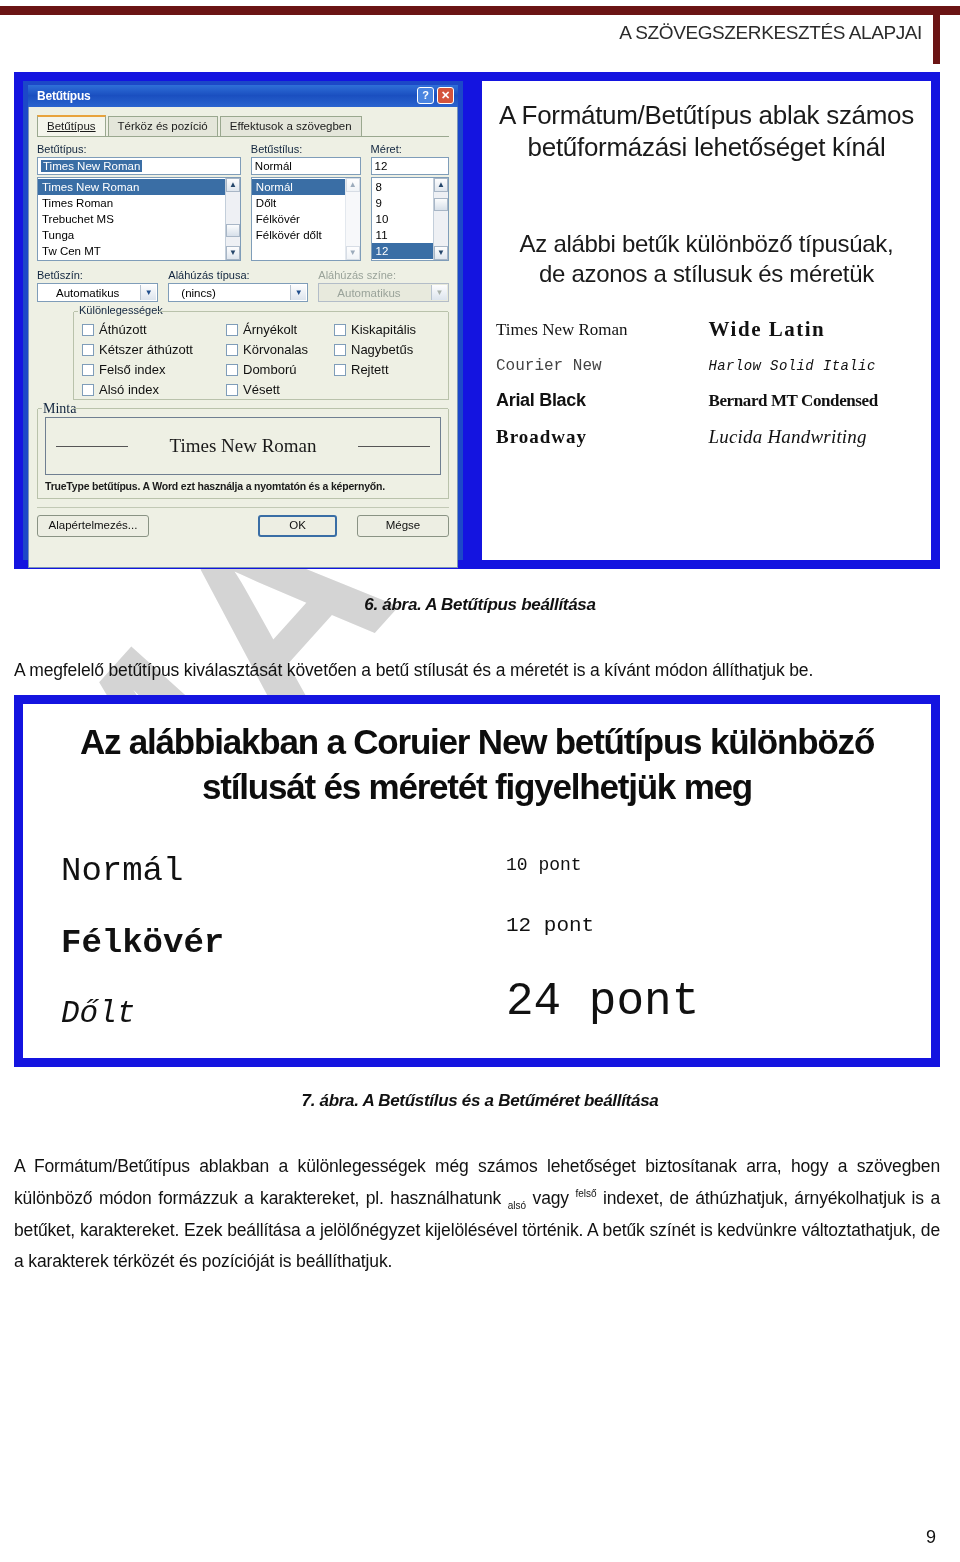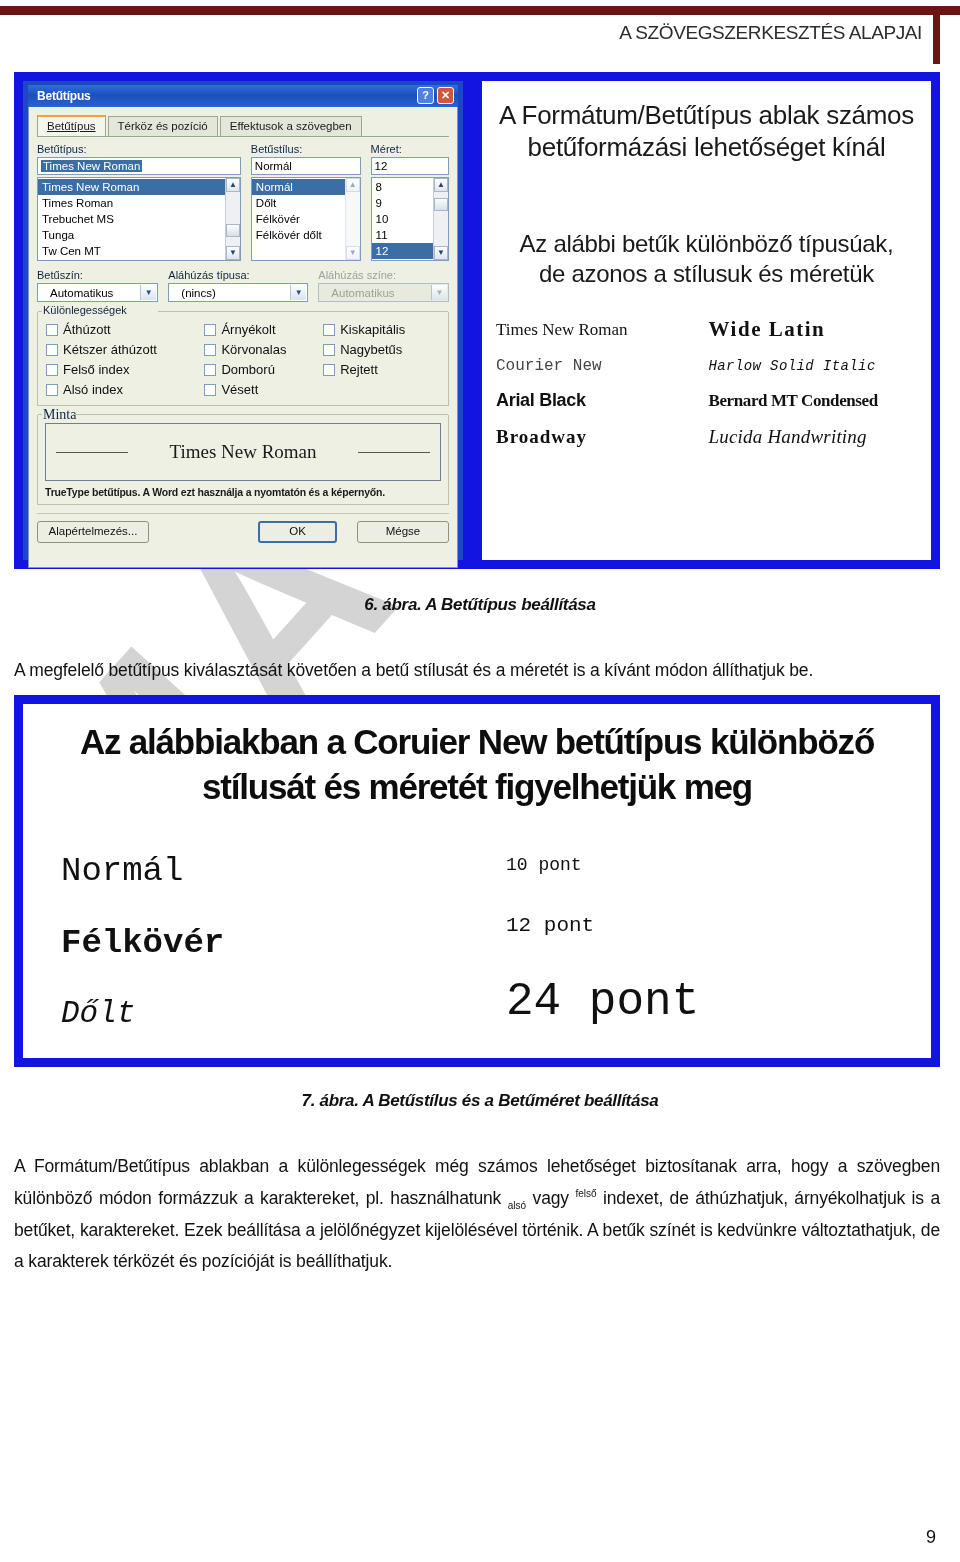--- a/index.html
+++ b/index.html
@@ -226,21 +226,21 @@
   .row-color { display: flex; gap: 10px; margin-top: 8px; }
   .cc-font { width: 130px; }
   .cc-und { width: 150px; }
   .cc-undc { width: 140px; }
   .combo {
     height: 19px;
     background: #ffffff;
     border: 1px solid #7f9db9;
     display: flex; align-items: center;
     font-size: 11.5px;
-    padding-left: 12px;
+    padding-left: 18px;
     position: relative;
     color: #000;
   }
   .combo.disabled {
     background: #e8eadd;
     color: #9aa39a;
     border-color: #b3bdc8;
   }
   .combo .arrow {
     position: absolute;
@@ -251,22 +251,23 @@
     display: flex; align-items: center; justify-content: center;
     font-size: 8px; color: #1f4e8c;
   }
   .combo.disabled .arrow { color: #a9b2ac; }
 
   
   .group {
     margin-top: 10px;
     border: 1px solid #b9c2ab;
     border-top: none;
-    padding: 10px 6px 8px 8px;
-    position: relative;
+    padding: 10px 6px 2px 8px;
+    position: relative;
+    margin-left: 36px;
   }
   .group-title {
     position: absolute;
     top: -8px; left: 5px;
     background: #eef0e4;
     padding: 0 4px 0 0;
     font-size: 11px;
     color: #10243e;
   }
   .group-topline-l {

